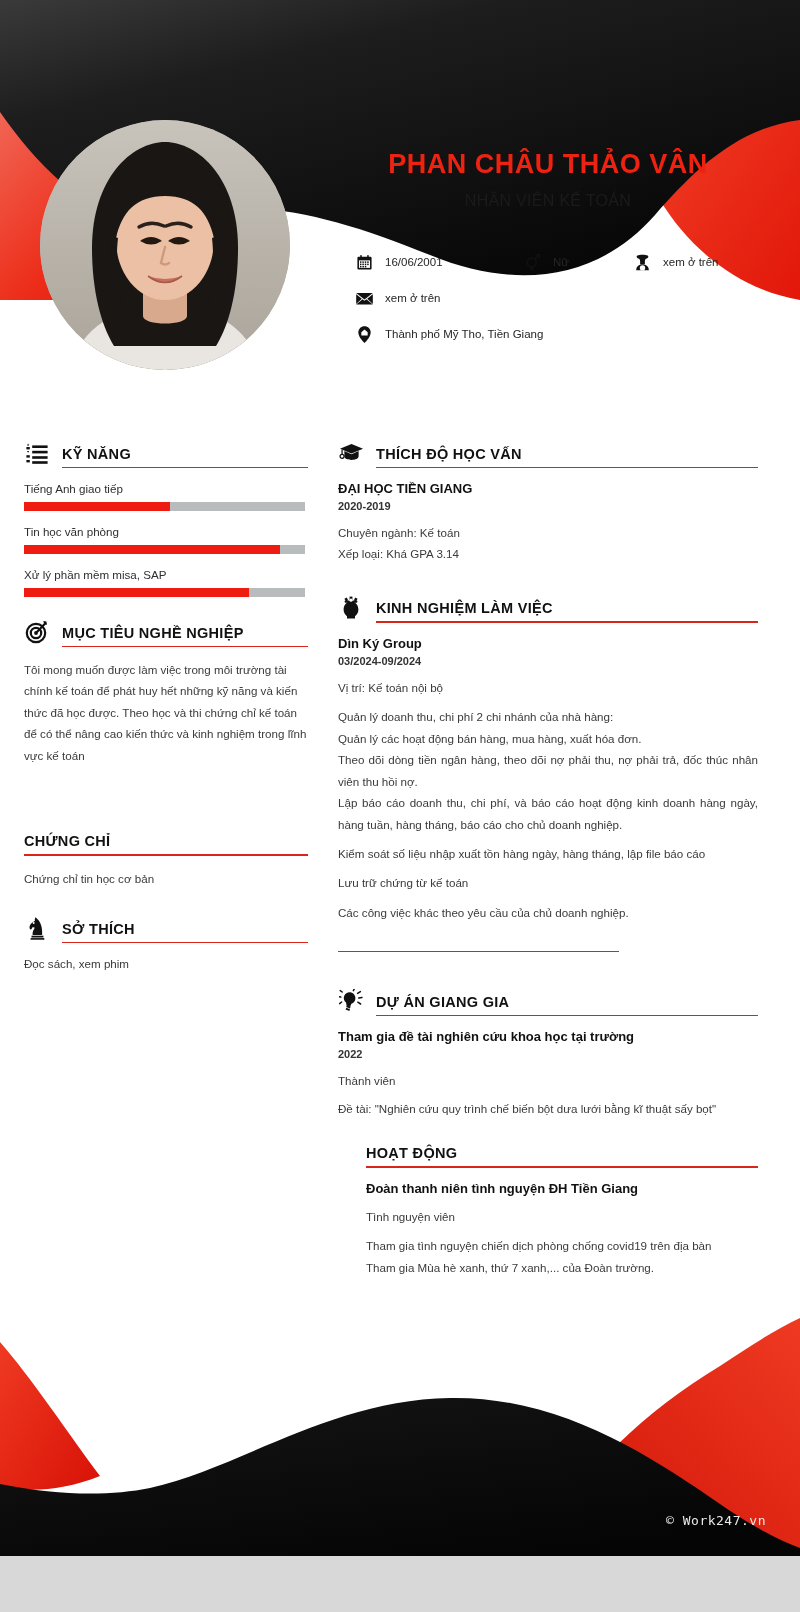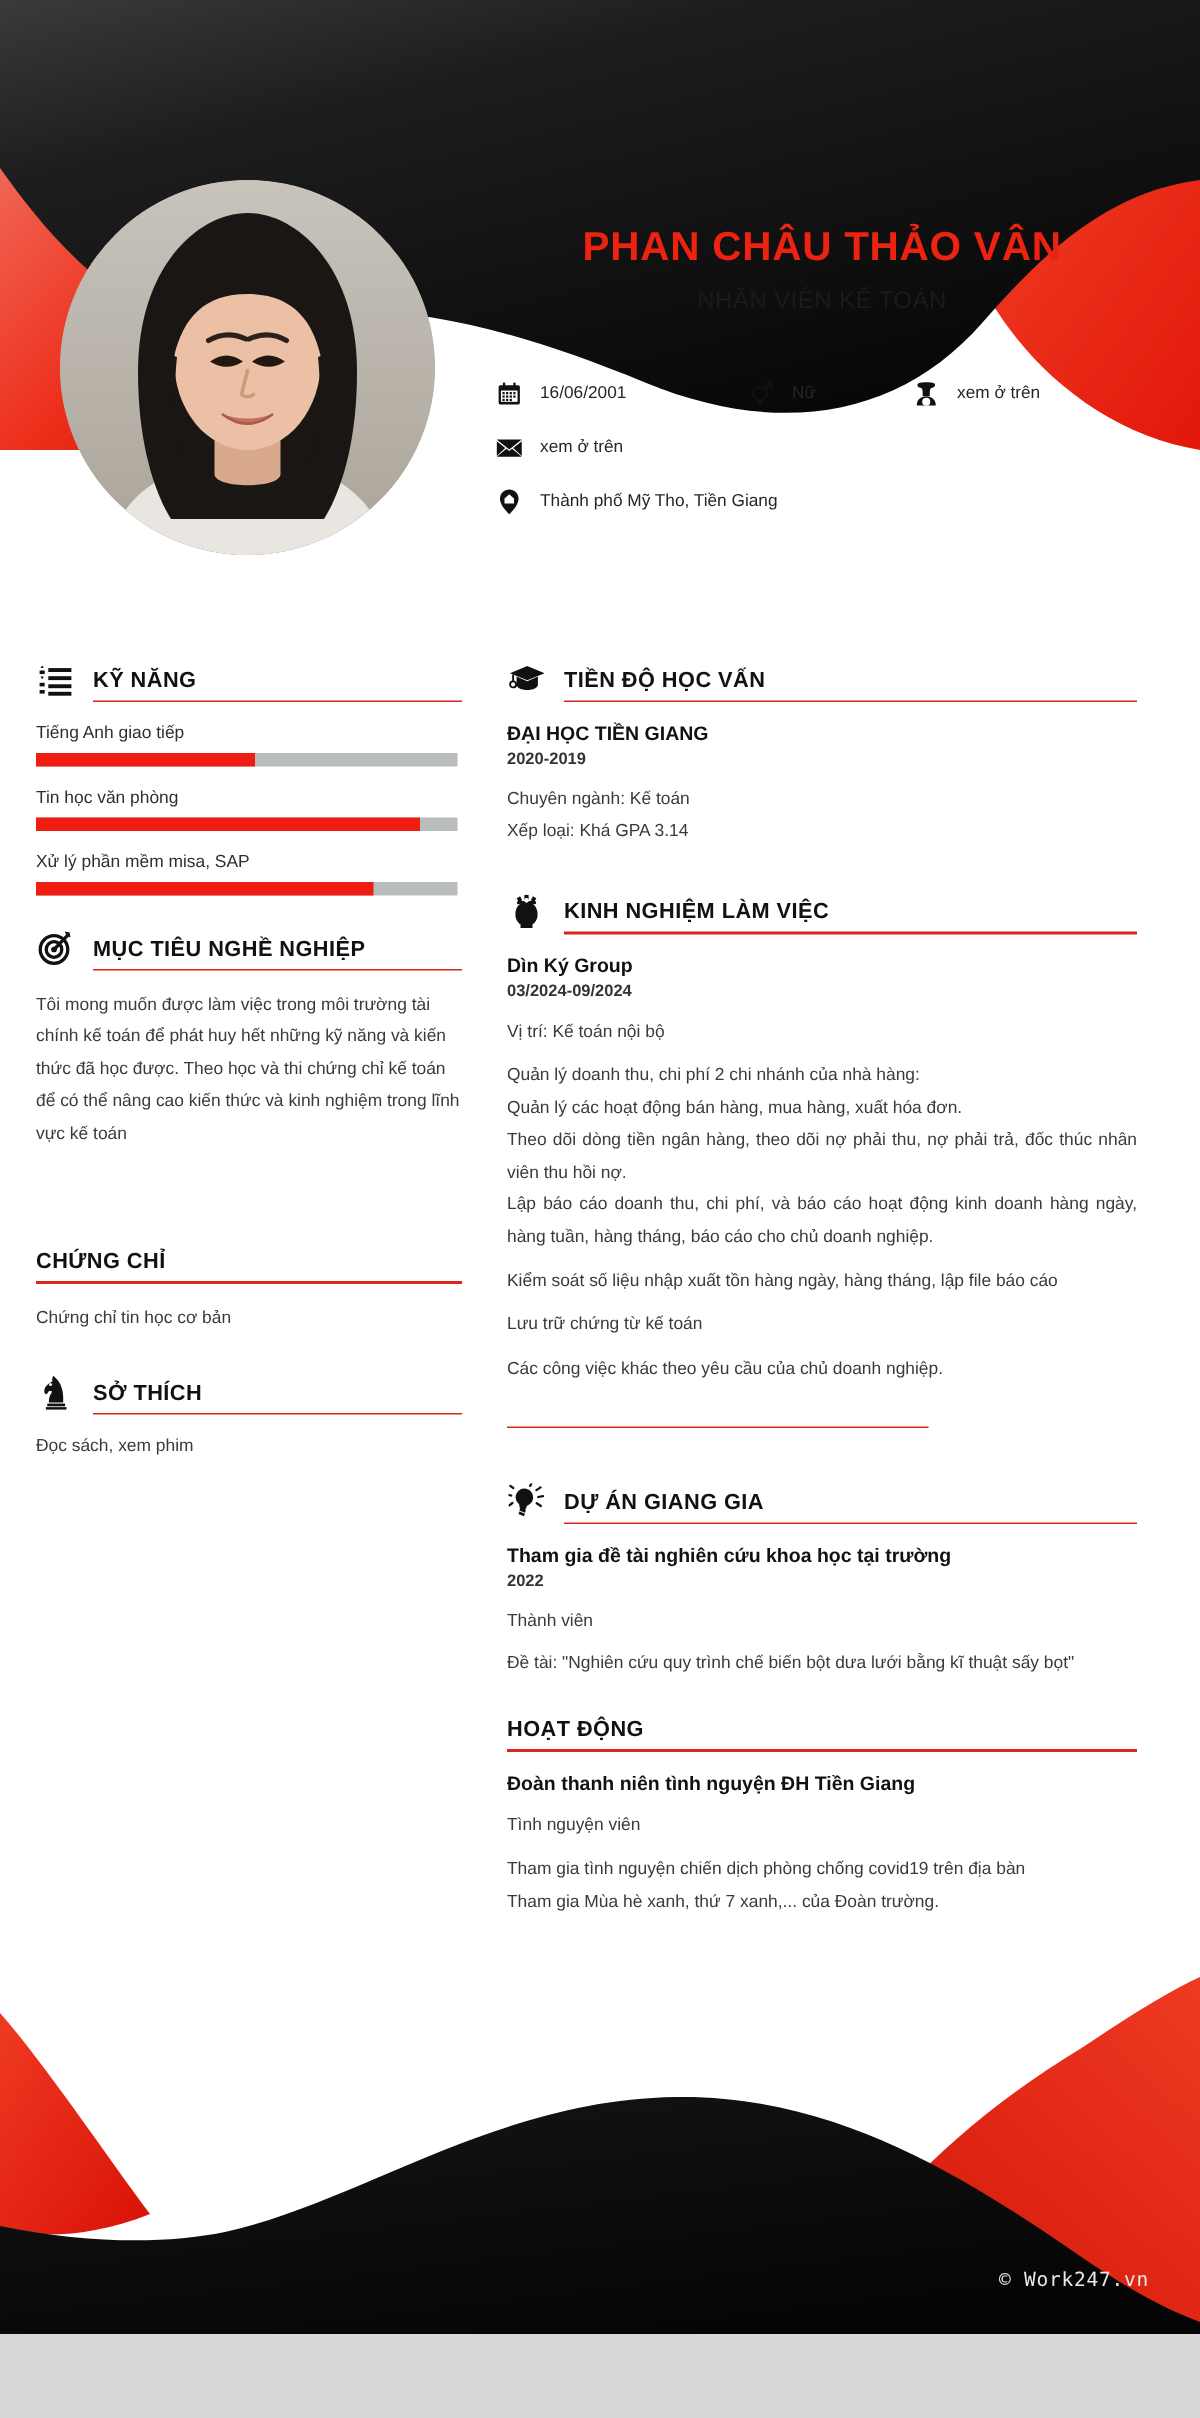--- a/index.html
+++ b/index.html
@@ -41,21 +41,21 @@
     font-size:27px; font-weight:bold; letter-spacing:.5px;
     color:#ee2211; text-align:center; line-height:1.2;
   }
   .job-title {
     margin-top:12px;
     font-size:16px; color:#1b1b1b; text-align:center;
     letter-spacing:.3px;
   }
 
   .contact-grid {
-    position:absolute; left:327px; top:250px; width:420px;
+    position:absolute; left:352px; top:250px; width:420px;
     z-index:6;
     font-size:11.5px; color:#262626;
   }
   .contact-row { display:flex; align-items:center; margin-bottom:12px; }
   .contact-item { display:flex; align-items:center; }
   .contact-item .ci-icon {
     width:24px; height:24px; display:flex;
     align-items:center; justify-content:center;
     margin-right:9px; flex:none;
   }
@@ -392,21 +392,21 @@
           <span class="sec-icon">
             <svg width="25" height="24" viewBox="0 0 26 24">
               <path d="M13 2.6 L25 7.6 L13 12.6 L1 7.6 Z" fill="#111"></path>
               <path d="M5.6 10 L5.6 15.4 C5.6 17.8 9 19.2 13 19.2 C17 19.2 20.4 17.8 20.4 15.4
                        L20.4 10 L13 13.2 Z" fill="#111"></path>
               <path d="M3.2 8.6 L3.2 13.6" stroke="#111" stroke-width="1.3" fill="none"></path>
               <circle cx="3.2" cy="15.4" r="2.1" fill="none" stroke="#111" stroke-width="1.3"></circle>
             </svg>
           </span>
           <div class="sec-title-wrap">
-            <div class="sec-title">TIỀN ĐỘ HỌC VẤN</div>
+            <div class="sec-title">THÍCH ĐỘ HỌC VẤN</div>
             <div class="sec-rule"></div>
           </div>
         </div>
         <div class="sub-bold">ĐẠI HỌC TIỀN GIANG</div>
         <div class="sub-date">2020-2019</div>
         <div class="line line-gap">Chuyên ngành: Kế toán</div>
         <div class="line">Xếp loại: Khá GPA 3.14</div>
       </div>
 
       <div class="sec" style="margin-top:30px;">
@@ -467,21 +467,21 @@
             <div class="sec-title">DỰ ÁN GIANG GIA</div>
             <div class="sec-rule"></div>
           </div>
         </div>
         <div class="sub-bold">Tham gia đề tài nghiên cứu khoa học tại trường</div>
         <div class="sub-date">2022</div>
         <div class="line line-gap">Thành viên</div>
         <div class="line" style="margin-top:6px;">Đề tài: "Nghiên cứu quy trình chế biến bột dưa lưới bằng kĩ thuật sấy bọt"</div>
       </div>
 
-      <div class="sec" style="margin-top:26px;">
+      <div class="sec" style="margin-top:26px;margin-left:28px;">
         <div class="sec-head no-icon">
           <div class="sec-title-wrap" style="width:285px;">
             <div class="sec-title">HOẠT ĐỘNG</div>
             <div class="sec-rule"></div>
           </div>
         </div>
         <div class="sub-bold">Đoàn thanh niên tình nguyện ĐH Tiền Giang</div>
         <div class="line line-gap">Tình nguyện viên</div>
         <div class="line" style="margin-top:8px; white-space:pre-line;">Tham gia tình nguyện chiến dịch phòng chống covid19 trên địa bàn
 Tham gia Mùa hè xanh, thứ 7 xanh,... của Đoàn trường.</div>

